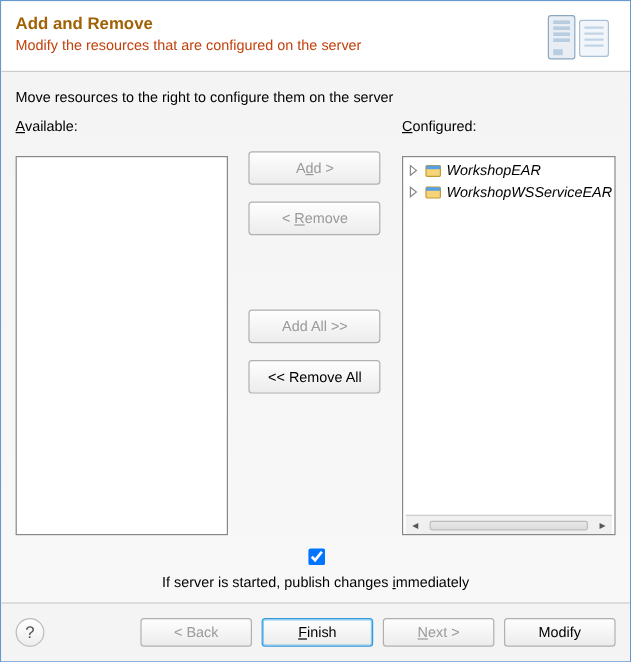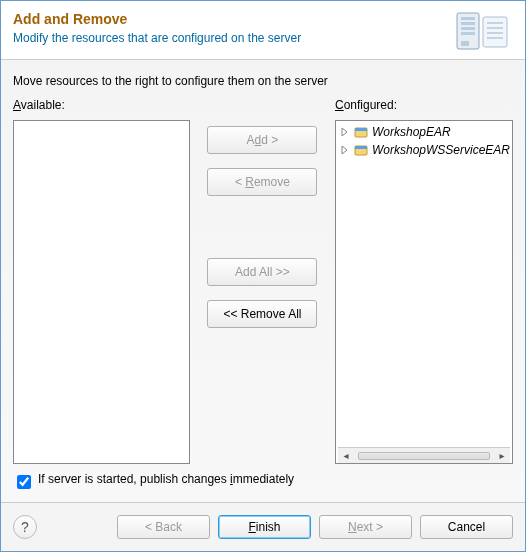--- a/index.html
+++ b/index.html
@@ -12,37 +12,37 @@
   }
   
   .header {
     background: #fff;
     padding: 10px 12px 8px 12px;
     border-bottom: 1px solid #ccc;
     display: flex; align-items: flex-start;
   }
   .header-text { flex: 1; }
   .title { font-size: 14px; font-weight: bold; color: #a16207; margin-bottom: 4px; }
-  .subtitle { color: #0369a1; }
+  .subtitle { color: #c2410c; }
   .header-icon { width: 60px; height: 40px; flex: 0 0 auto; }
   
   .body {
     flex: 1;
     padding: 10px 12px 10px 12px;
     display: flex; flex-direction: column;
     background: linear-gradient(#f4f4f4,#f8f8f8);
   }
   .instructions { margin: 4px 0 10px 0; color: #000; }
   .columns {
     display: flex;
     flex: 1;
     gap: 0;
     min-height: 0;
   }
-  .col-label { margin-bottom: 8px; }
+  .col-label { margin-bottom: 18px; }
   .underline { text-decoration: underline; }
   .left-col, .right-col { display:flex; flex-direction: column; width: 178px; }
   .listbox {
     flex: 1;
     background: #fff;
     border: 1px solid #888;
     overflow: auto;
     min-height: 246px;
     padding: 2px;
   }
@@ -85,22 +85,23 @@
     background: #f0f0f0;
     border-top: 1px solid #ccc;
     display:flex; align-items:center; justify-content:space-between;
     padding: 0 2px;
   }
   .scroll-thumb { flex:1; margin:0 6px; height:8px; background: linear-gradient(#e8e8e8,#dcdcdc); border:1px solid #bbb; border-radius:2px; }
   .scroll-arrow { width:12px;height:12px;display:flex;align-items:center;justify-content:center;color:#555;font-size:10px; }
   
   .check-row {
     margin-top: 8px;
-    display: flex; align-items: flex-start;
+    display: flex; align-items: center;
     gap: 4px;
+    flex-direction: column;
   }
   input[type=checkbox] { width:14px;height:14px; }
   
   .footer {
     border-top: 1px solid #ccc;
     background: #f4f4f4;
     padding: 12px;
     display: flex; align-items: center;
   }
   .help-btn {
@@ -214,14 +215,14 @@
     <label><span>If server is started, publish changes </span><span class="underline">i</span><span>mmediately</span></label>
   </div>
 </div>
 
 <div class="footer">
   <div class="help-btn">?</div>
   <div class="footer-spacer"></div>
   <button class="footer-btn" disabled="">&lt; Back</button>
   <button class="footer-btn default-btn"><span></span><span class="underline">F</span><span>inish</span></button>
   <button class="footer-btn" disabled=""><span></span><span class="underline">N</span><span>ext &gt;</span></button>
-  <button class="footer-btn">Cancel</button>
+  <button class="footer-btn">Modify</button>
 </div>
 
 </body></html>

